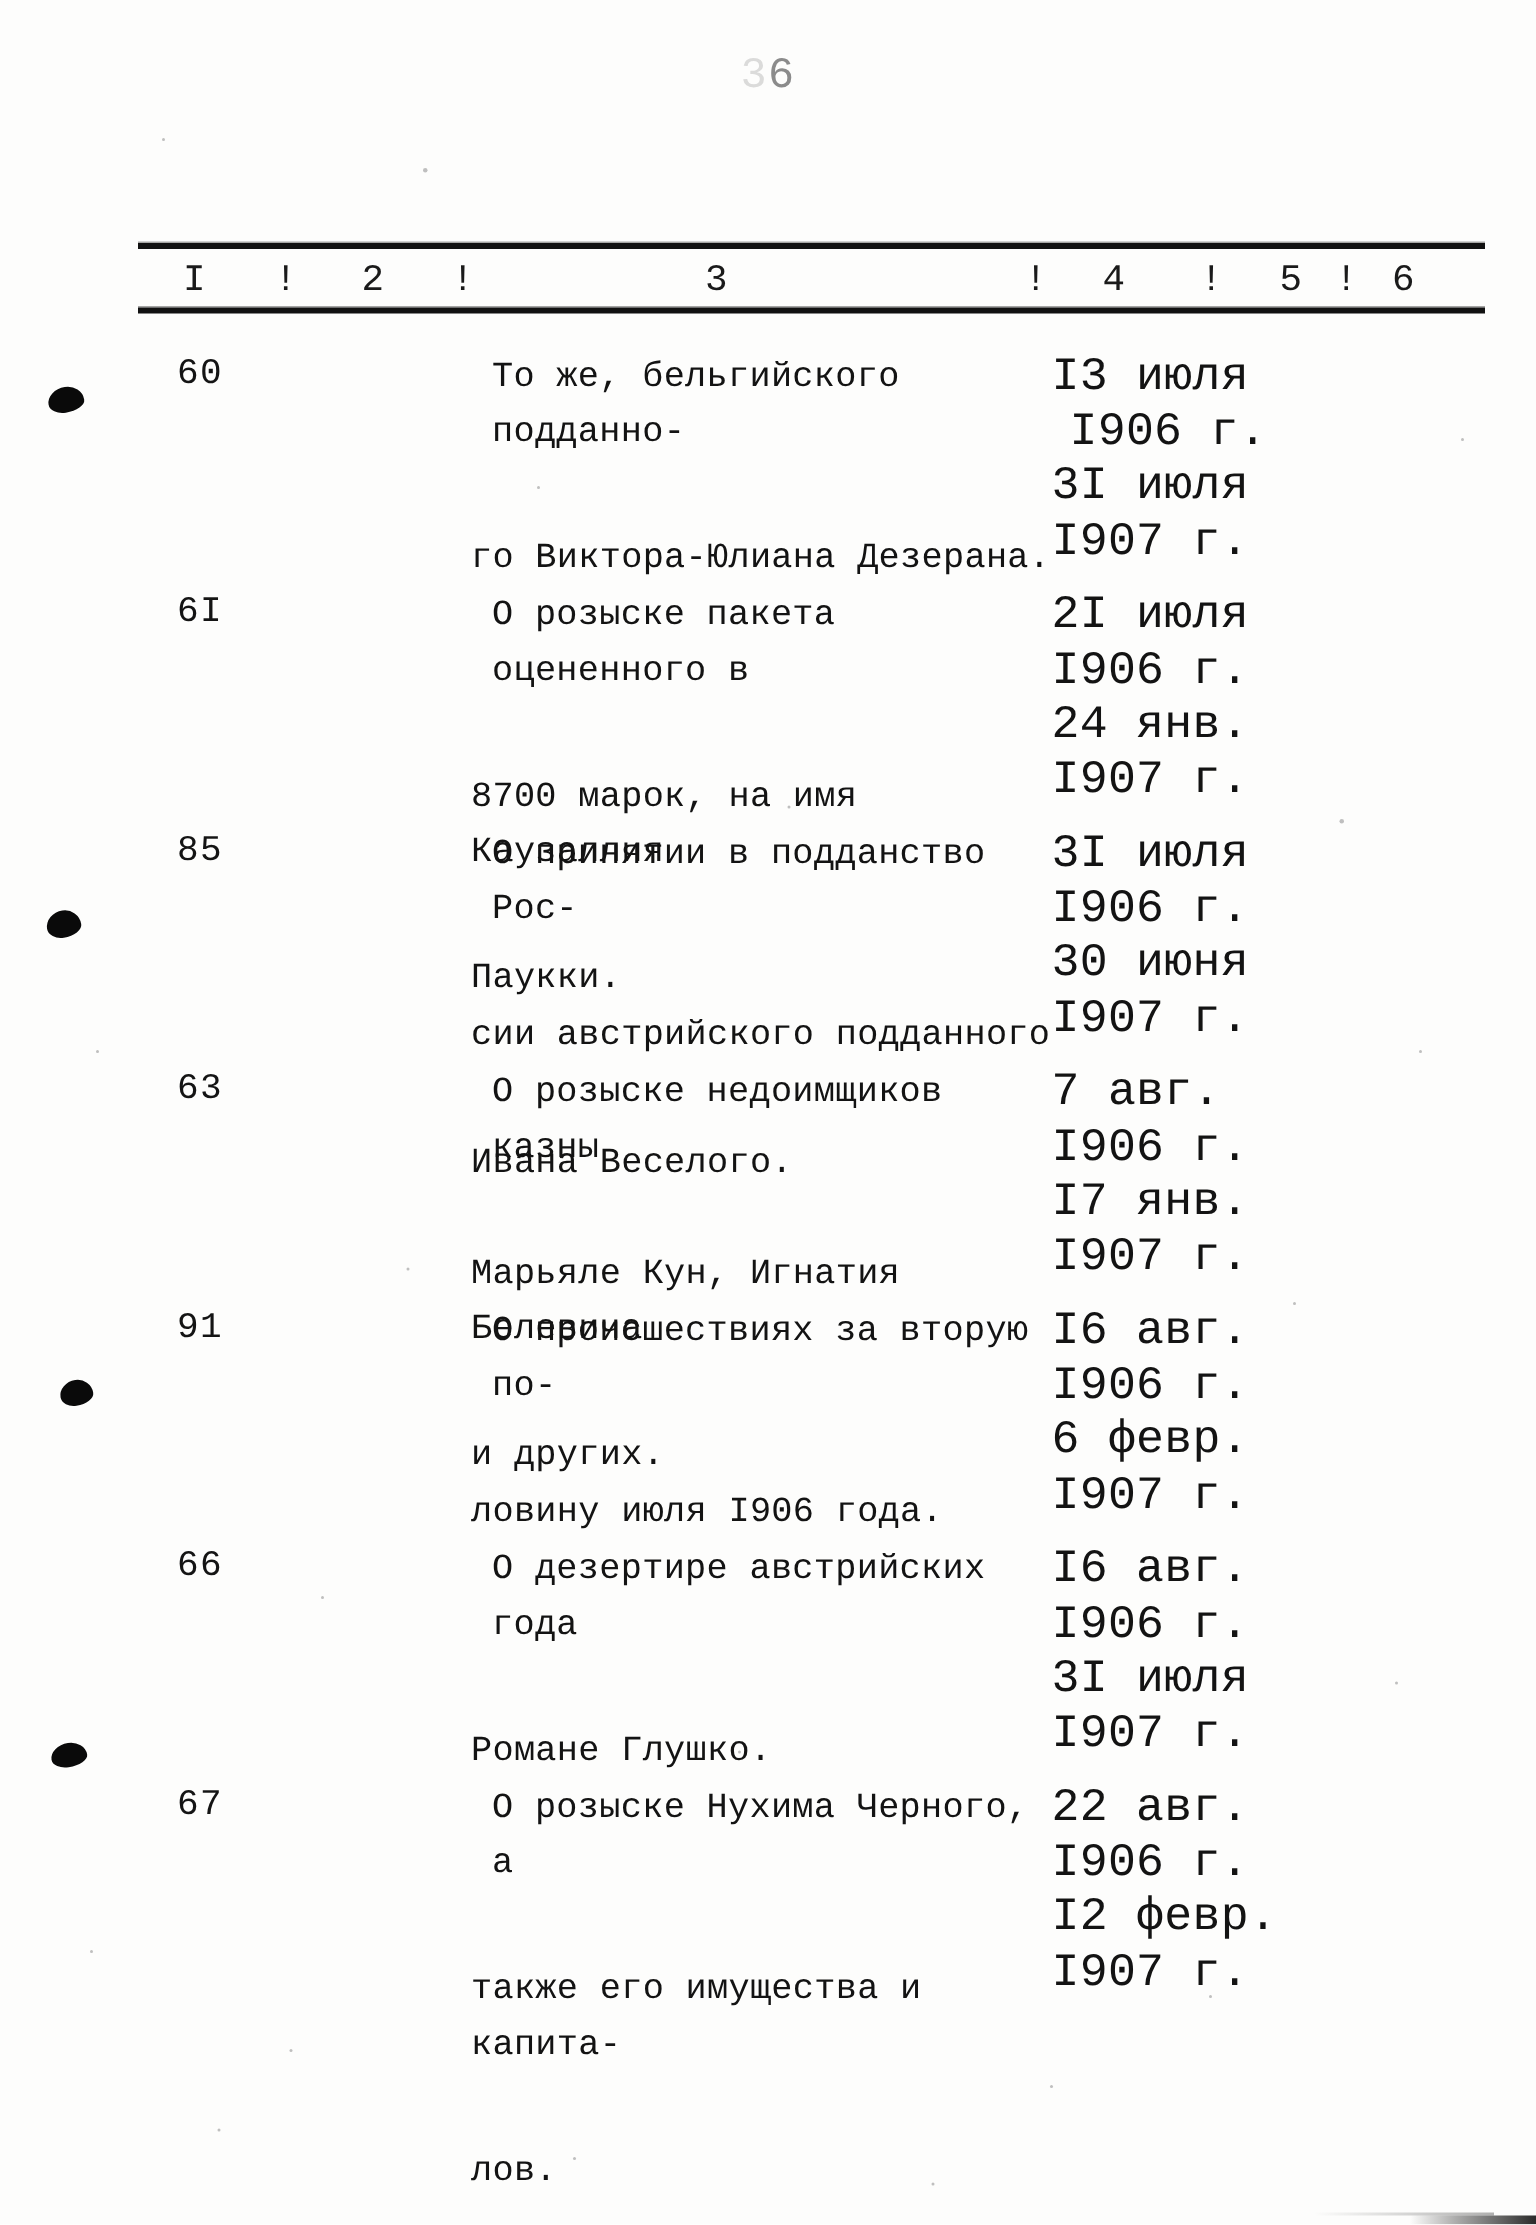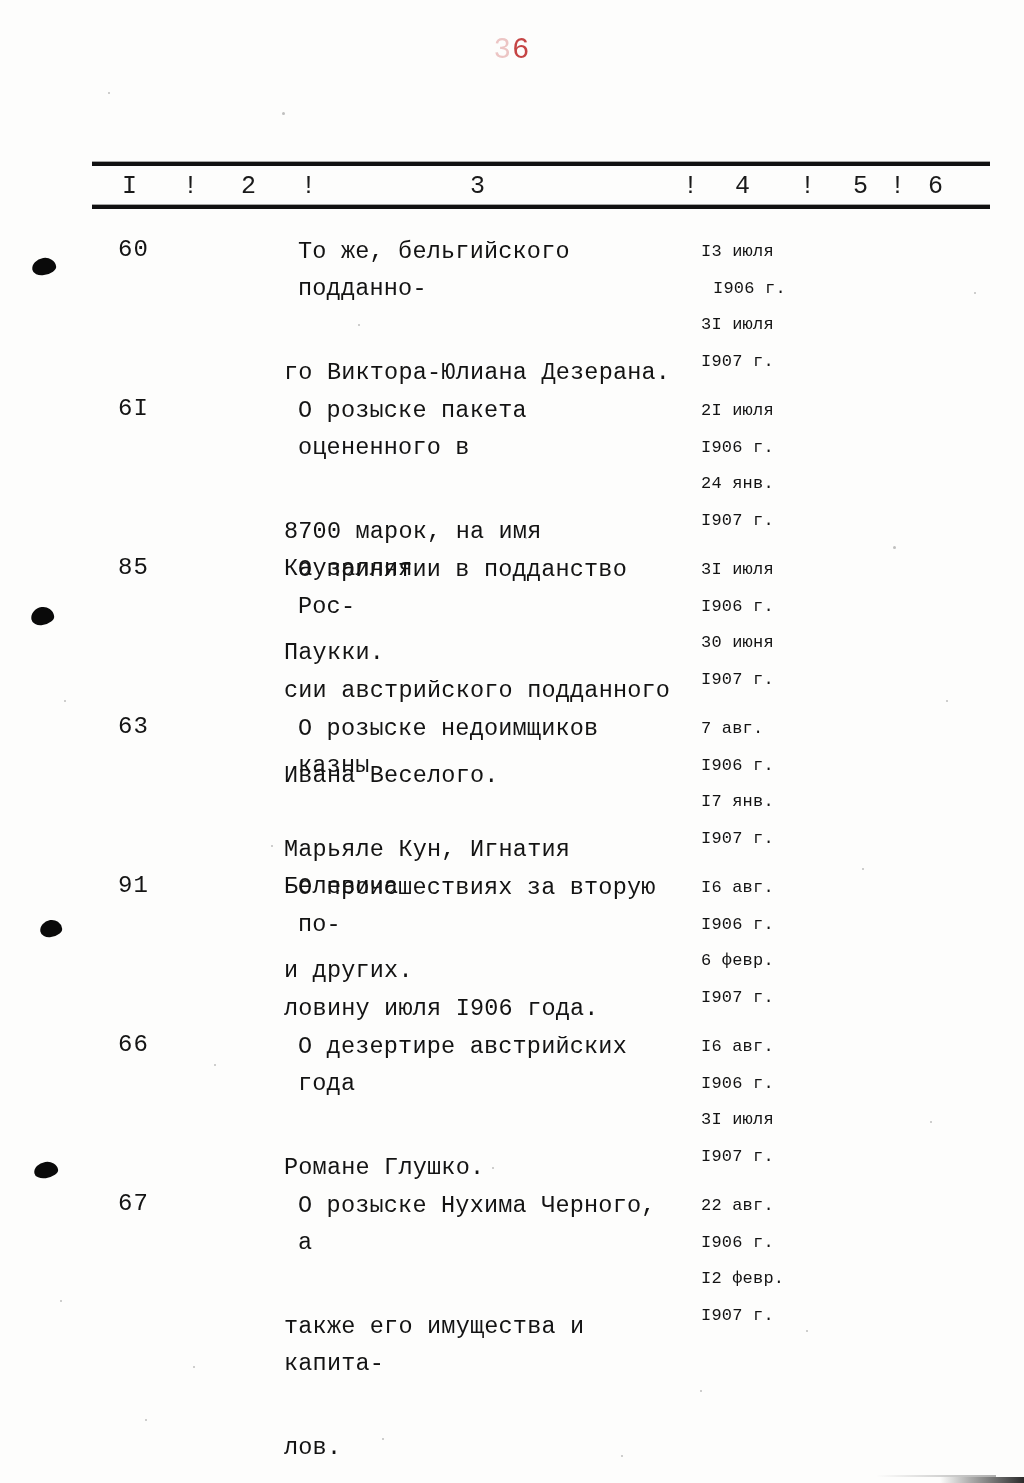--- a/index.html
+++ b/index.html
@@ -55,21 +55,21 @@
 
   
   .page-number {
     position: absolute;
     left: 0;
     top: 34px;
     width: 1024px;
     text-align: center;
     font-size: 29px;
     letter-spacing: 1px;
-    color: #b91c1c;
+    color: #737373;
     opacity: .82;
   }
   .page-number .faint {
     opacity: .3;
   }
 
   
   .rule {
     position: absolute;
     left: 92px;
@@ -112,38 +112,38 @@
   .row .num {
     position: absolute;
     left: 118px;
     top: 4px;
     font-size: 24px;
     letter-spacing: 1px;
     color: #141414;
   }
   .row .desc {
     position: absolute;
-    left: 284px;
+    left: 314px;
     top: 2px;
     width: 398px;
     font-size: 23.5px;
     line-height: 36.5px;
     letter-spacing: .2px;
     color: #131313;
     white-space: pre-line;
     text-indent: 0;
   }
   .row .desc .l1 { display: block; padding-left: 14px; }
   .row .desc .ln { display: block; margin-top: 48px; }
   .row .dates {
     position: absolute;
     left: 701px;
     top: 2px;
     width: 260px;
-    font-size: 17px;
+    font-size: 31px;
     line-height: 36.5px;
     letter-spacing: .2px;
     color: #131313;
   }
   .row .dates span { display: block; }
   .row .dates span.ind { padding-left: 12px; }
 </style>
 </head>
 <body>
 

